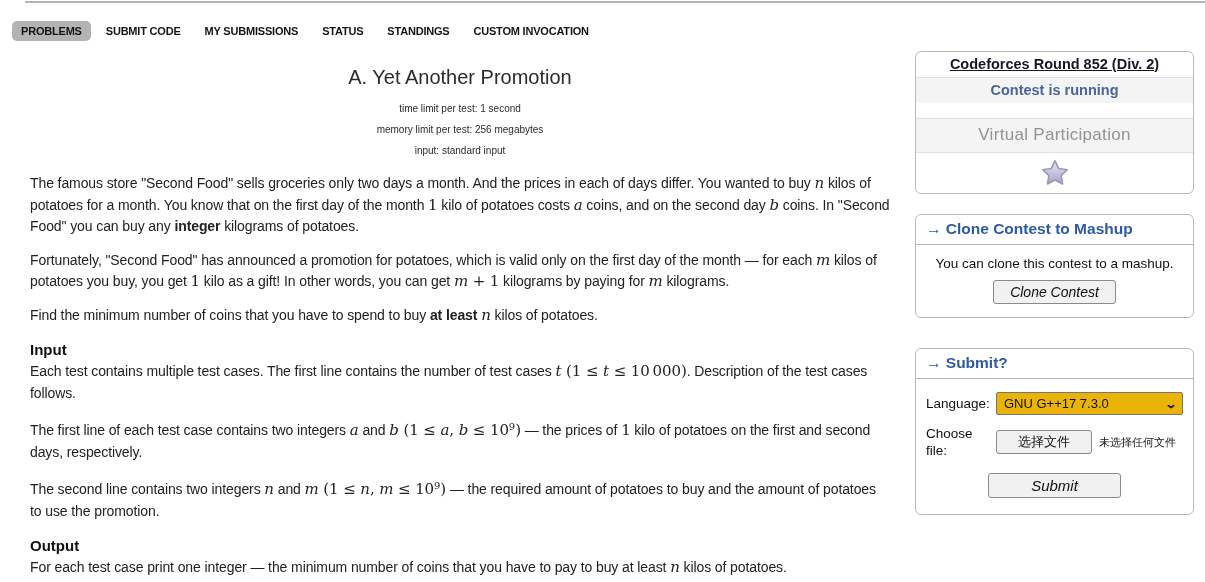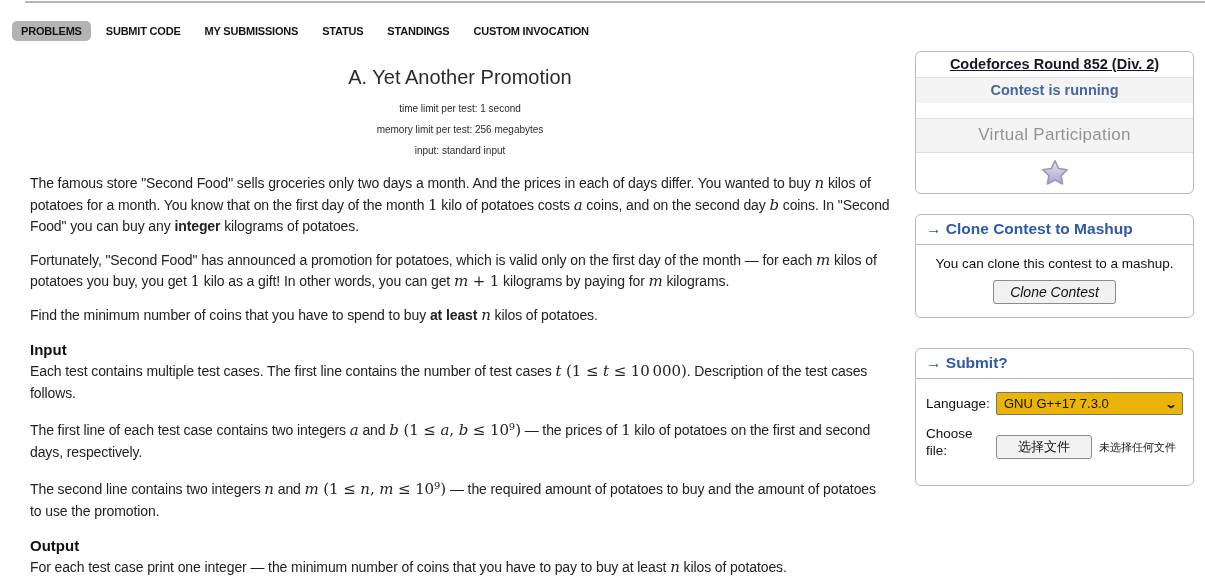--- a/index.html
+++ b/index.html
@@ -52,21 +52,21 @@
   .clone-body{padding:11px 8px 13px;text-align:center;font-size:13.5px;color:#111;}
   .btn{
     display:inline-block;background:#f1f1f1;border:1px solid #8a8a8a;border-radius:3px;
     font-family:"Liberation Sans", sans-serif;font-size:14px;color:#111;
     padding:3px 16px;cursor:pointer;font-style:italic;
   }
   .clone-body .btn{margin-top:9px;}
 
   .submit-body{padding:13px 10px 16px;font-size:13.5px;color:#111;}
   .form-row{display:flex;align-items:center;margin-bottom:10px;}
-  .form-row.top{align-items:flex-end;}
+  .form-row.top{align-items:center;}
   .form-label{width:70px;flex:0 0 70px;line-height:17px;}
   .select{
     flex:1;display:flex;align-items:center;justify-content:space-between;
     border:1px solid #767676;border-radius:2px;background:#eab308;
     height:21px;padding:0 6px 0 7px;font-size:13px;cursor:pointer;box-sizing:content-box;
   }
   .chevron{font-size:12px;font-weight:bold;color:#111;transform:scaleX(1.3);}
   .file-btn{
     display:inline-block;border:1px solid #8a8a8a;border-radius:3px;background:#f1f1f1;
     padding:2px 21px;font-size:13px;cursor:pointer;white-space:nowrap;
@@ -151,16 +151,19 @@
           <span>GNU G++17 7.3.0</span>
           <span class="chevron">⌄</span>
         </span>
       </div>
       <div class="form-row top">
         <span class="form-label">Choose file:</span>
         <span>
           <span class="file-btn">选择文件</span><span class="file-status">未选择任何文件</span>
         </span>
       </div>
+      <div class="submit-row">
+        <button class="btn">Submit</button>
+      </div>
     </div>
   </div>
 
 </aside>
 
 </body></html>

